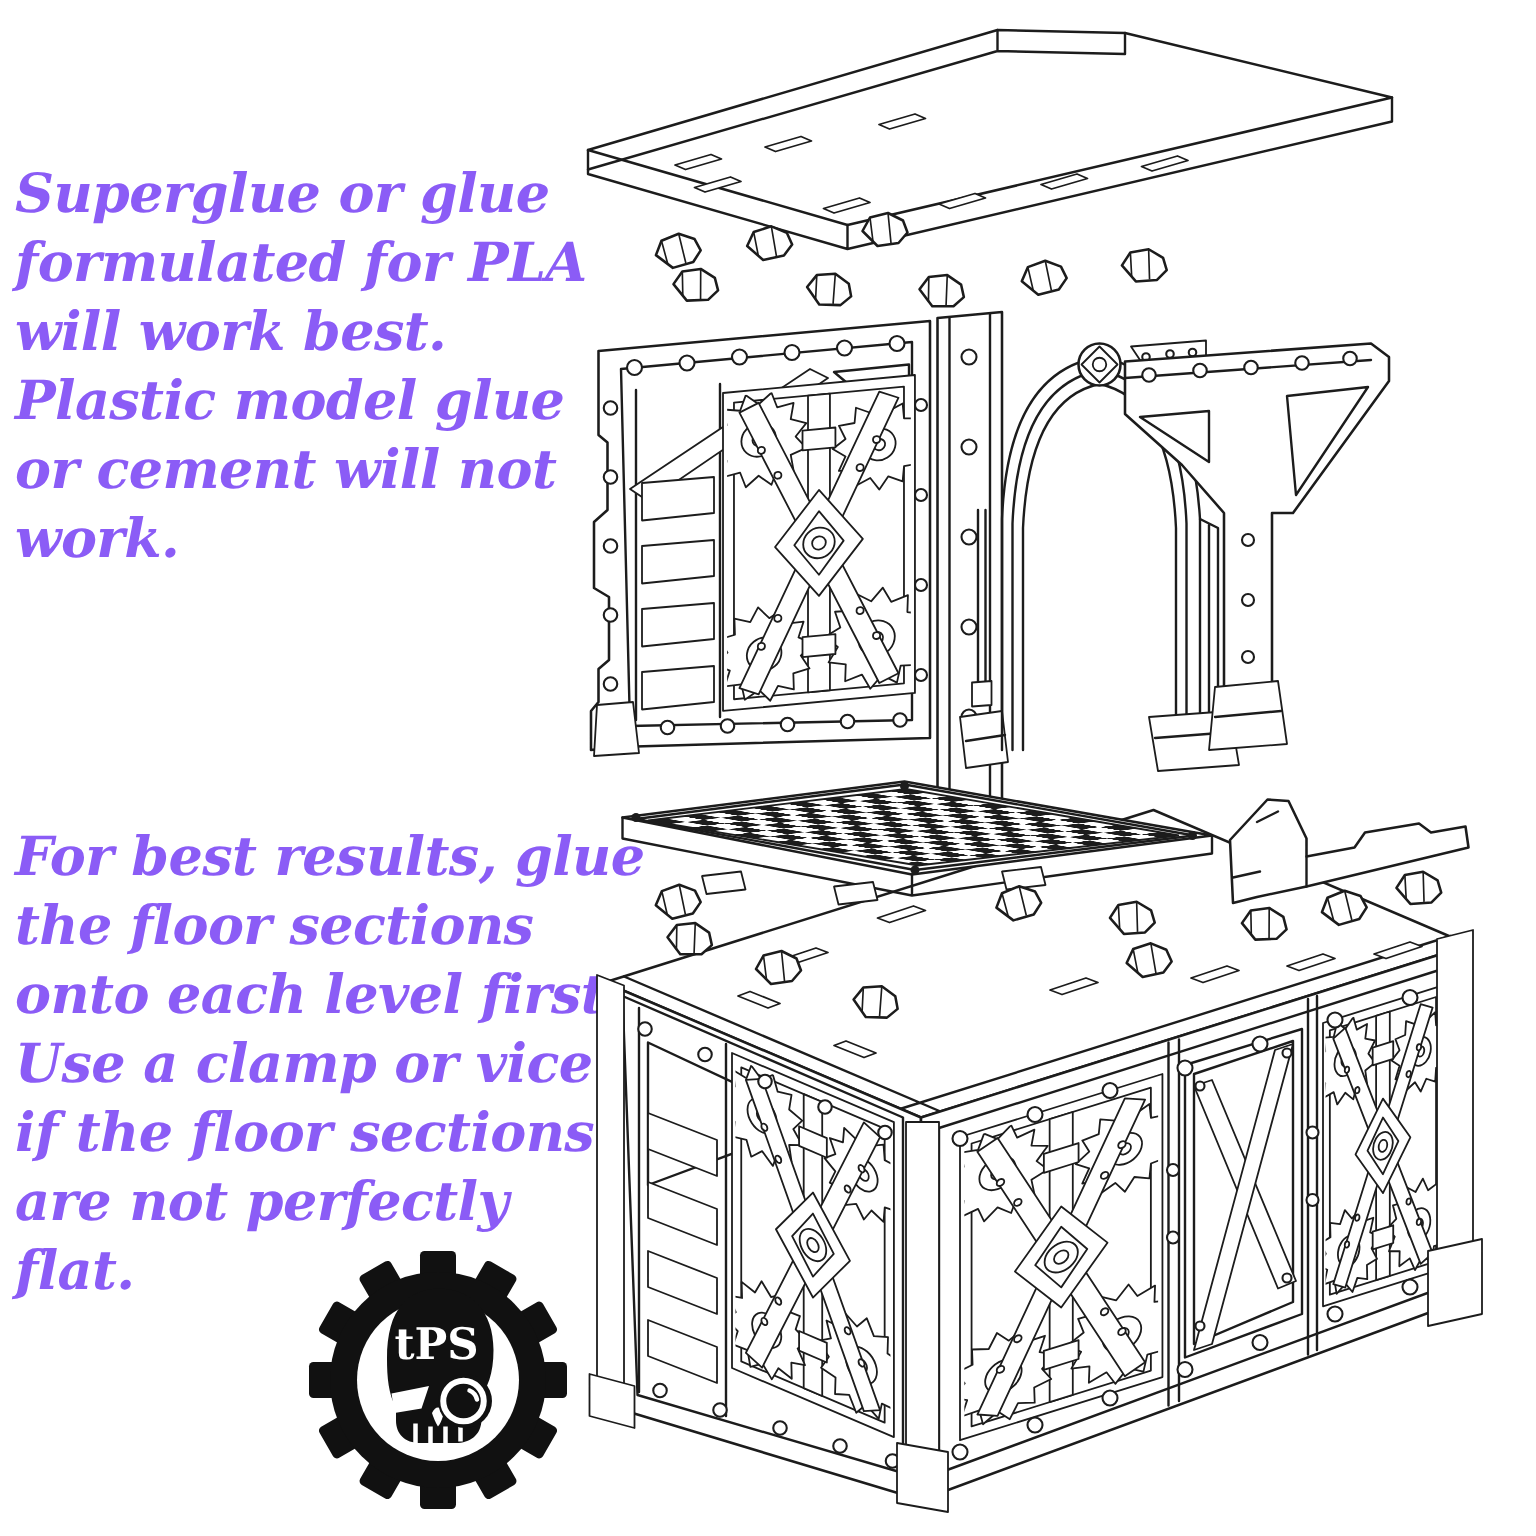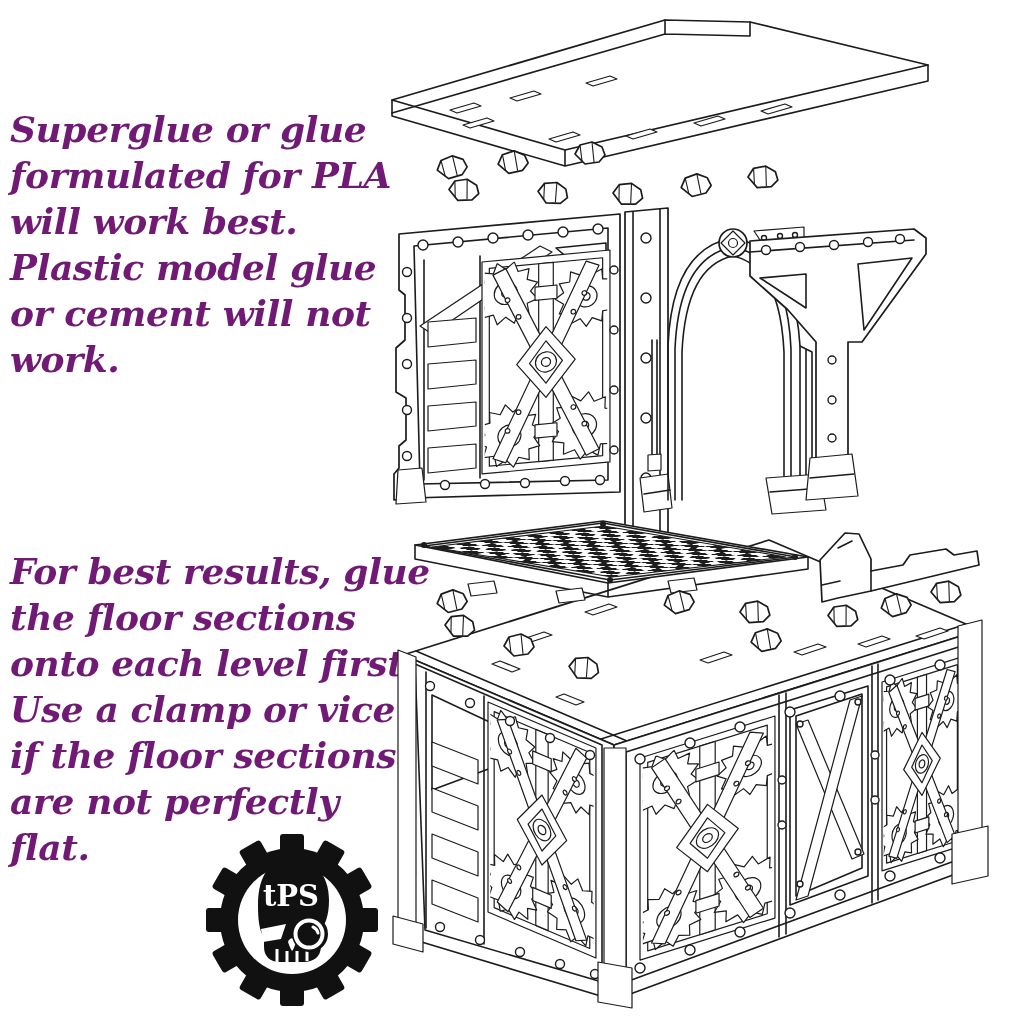--- a/index.html
+++ b/index.html
@@ -1,20 +1,20 @@
 <!DOCTYPE html>
 <html><head>
 <meta charset="utf-8">
 <style>
   html,body{margin:0;padding:0;background:#ffffff;}
   .canvas{position:relative;width:1024px;height:1024px;background:#ffffff;overflow:hidden;
           font-family:"DejaVu Serif", serif;}
   .note{position:absolute;left:10px;width:478px;
         font-style:italic;font-weight:700;font-size:36px;line-height:46px;
-        color:#701a75;white-space:pre-line;letter-spacing:-0.4px;}
+        color:#8b5cf6;white-space:pre-line;letter-spacing:-0.4px;}
   #note-glue{top:106px;}
   #note-floor{top:548px;}
   svg{position:absolute;left:0;top:0;}
   .ln{fill:none;stroke:#1c1c1c;stroke-width:1.6;stroke-linejoin:round;stroke-linecap:round;}
   .th{fill:none;stroke:#1c1c1c;stroke-width:1.1;stroke-linejoin:round;}
   .wf{fill:#ffffff;stroke:#1c1c1c;stroke-width:1.7;stroke-linejoin:round;}
   .wf2{fill:#ffffff;stroke:#1c1c1c;stroke-width:1.2;stroke-linejoin:round;}
   .rv{fill:#ffffff;stroke:#1c1c1c;stroke-width:1.4;}
   .bd{fill:#1c1c1c;stroke:none;}
   .blk{fill:#111111;stroke:none;}

